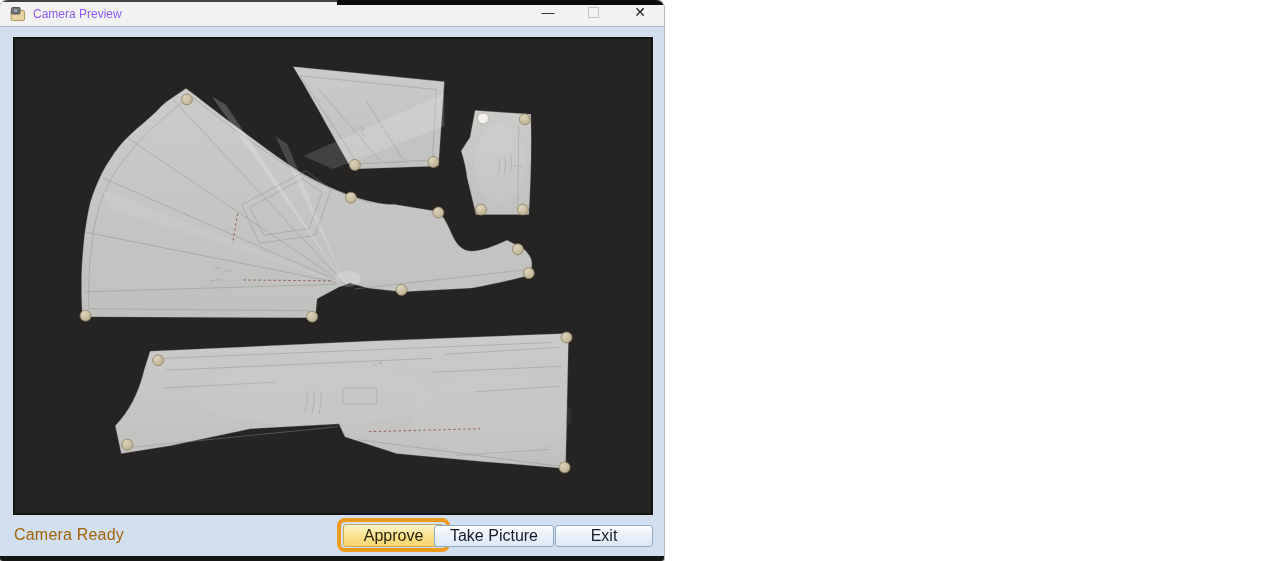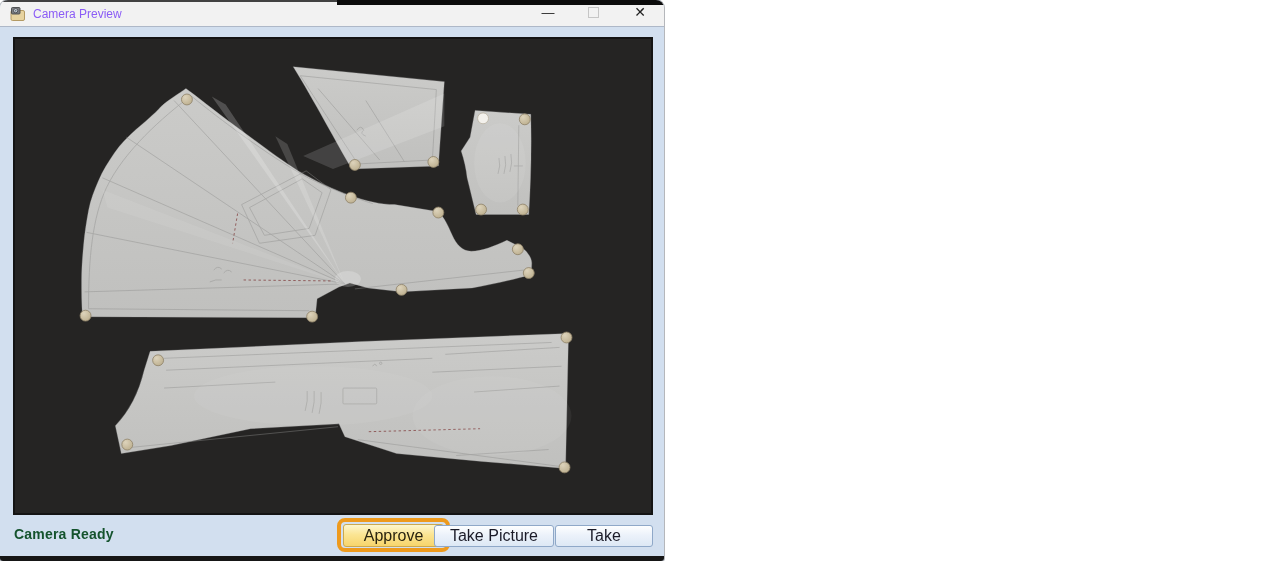--- a/index.html
+++ b/index.html
@@ -28,21 +28,21 @@
   .btn-min{left:531px;font-size:13px;}
   .btn-max{left:576px;}
   .btn-max .sq{width:9px;height:9px;border:1.4px solid #c6c6c6;background:transparent;}
   .btn-close{left:623px;font-size:14px;}
   .preview{
     position:absolute;left:13px;top:37px;width:640px;height:478px;
     background:#252423;border:2px solid #141414;box-sizing:border-box;
   }
   .preview svg{display:block;width:100%;height:100%;}
   .status-text{
-    position:absolute;left:14px;top:526px;font-size:14px;font-weight:bold;color:#14532d;
+    position:absolute;left:14px;top:526px;font-size:16px;font-weight:normal;color:#a16207;
     letter-spacing:.2px;
   }
   .btn{
     position:absolute;box-sizing:border-box;border:1px solid #8fa8c8;border-radius:3px;
     background:linear-gradient(#fdfeff,#ecf2fa 45%,#dde8f5);
     font-size:16px;color:#1b1b28;display:flex;align-items:center;justify-content:center;
     font-family:"Liberation Sans","DejaVu Sans",sans-serif;padding:0;
   }
   .btn-approve{
     left:343px;top:524px;width:101px;height:23px;
@@ -203,16 +203,16 @@
         <circle cx="553" cy="432" r="5.5" fill="url(#mg)"></circle>
       </g>
     </svg>
   </div>
 
   <div class="status-text">Camera Ready</div>
 
   <button class="btn btn-approve">Approve</button>
   <div class="approve-ring"></div>
   <button class="btn btn-take">Take Picture</button>
-  <button class="btn btn-exit">Take</button>
+  <button class="btn btn-exit">Exit</button>
 
   <div class="bottom-strip"></div>
 </div>
 
 </body></html>

